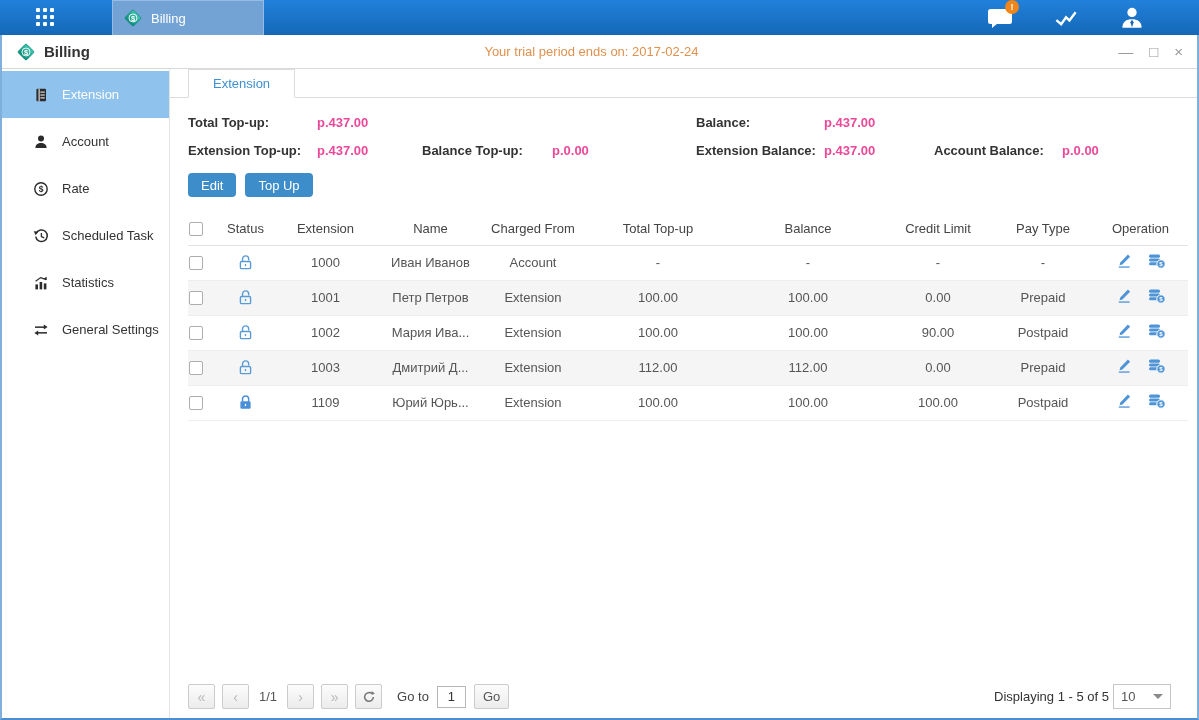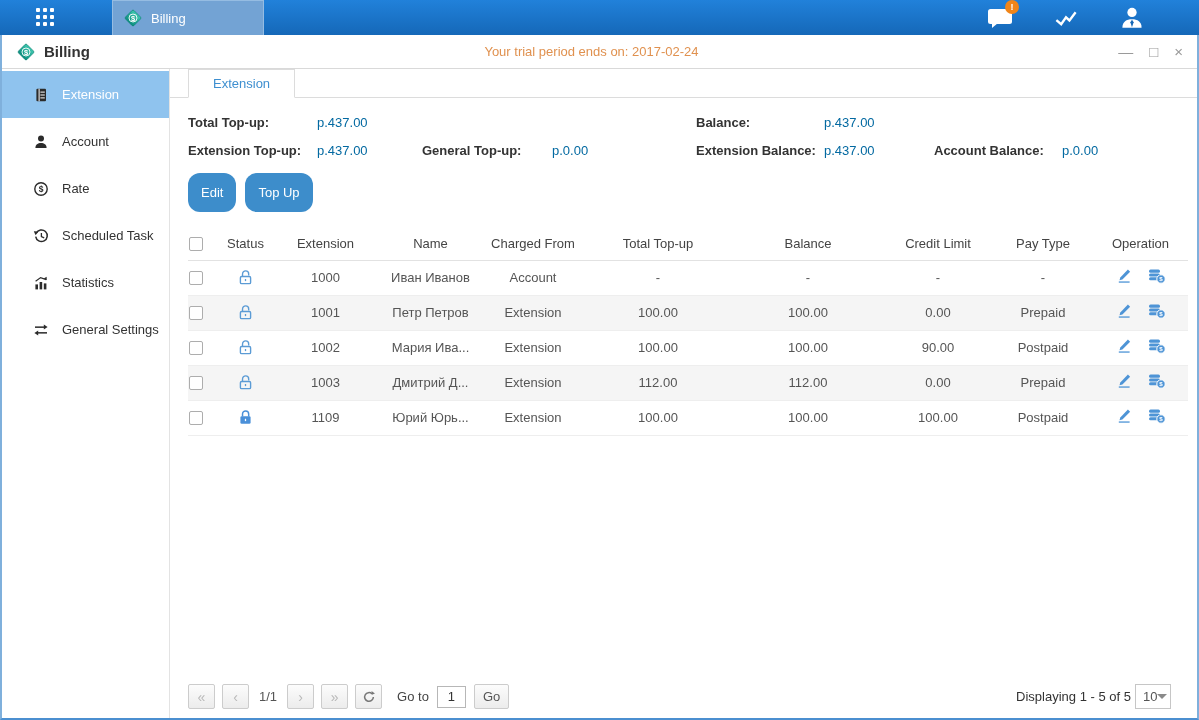--- a/index.html
+++ b/index.html
@@ -34,24 +34,24 @@
   .side-item svg { flex:0 0 auto; }
 
   
   .main { flex:1; position:relative; background:#fff; min-width:0; }
   .tabbar { height:29px; border-bottom:1px solid #dcdcdc; padding-left:18px; display:flex; align-items:flex-end; }
   .tab { height:29px; margin-bottom:-1px; padding:0 24px; display:inline-flex; align-items:center; background:#fff; border:1px solid #dcdcdc; border-bottom:1px solid #fff; color:#3e8fd0; cursor:pointer; }
 
   
   .summary { margin:17px 13px 0 18px; display:grid; grid-template-columns:129px 105px 130px 144px 128px 110px 128px 1fr; row-gap:13px; align-items:center; }
   .s-label { font-weight:bold; color:#333; }
-  .s-value { color:#0369a1; }
+  .s-value { color:#ec4899;font-weight:bold; }
 
   .actions { margin:15px 0 0 18px; display:flex; gap:9px; }
-  .btn-blue { background:#3d8dcb; color:#fff; border:none; border-radius:12px; height:39px; padding:0 13px; font-size:13px; font-family:inherit; cursor:pointer; }
+  .btn-blue { background:#3d8dcb; color:#fff; border:none; border-radius:4px; height:24px; padding:0 13px; font-size:13px; font-family:inherit; cursor:pointer; }
 
   
   .table-wrap { margin:15px 0 16px 18px; width:1000px; }
   table { width:1000px; border-collapse:collapse; table-layout:fixed; }
   thead th { height:33px; font-weight:normal; color:#444; text-align:center; border-bottom:1px solid #e2e2e2; }
   thead th:first-child, tbody td:first-child { text-align:left; padding-left:1px; }
   tbody tr { height:35px; border-bottom:1px solid #eeeeee; }
   tbody tr:nth-child(even) { background:#f5f5f5; }
   tbody td { text-align:center; color:#555; overflow:hidden; white-space:nowrap; }
   .cb { display:inline-block; width:14px; height:14px; border:1px solid #adadad; border-radius:2px; background:#fff; vertical-align:middle; cursor:pointer; }
@@ -63,21 +63,21 @@
 
   
   .pagination { position:absolute; left:18px; right:26px; bottom:9px; display:flex; align-items:center; color:#555; }
   .pg-btn { width:27px; height:25px; border:1px solid #cccccc; border-radius:2px; background:linear-gradient(#fcfcfc,#ececec); display:flex; align-items:center; justify-content:center; font-size:14px; color:#b9b9b9; cursor:pointer; margin-right:7px; }
   .pg-ind { margin:0 10px 0 3px; color:#555; }
   .goto-label { margin:0 8px 0 8px; color:#444; }
   .goto-input { width:29px; height:22px; border:1px solid #b7b7b7; text-align:center; font-size:13px; font-family:inherit; color:#333; margin-right:8px; }
   .go-btn { height:25px; padding:0 8px; border:1px solid #cccccc; border-radius:2px; background:linear-gradient(#fcfcfc,#ececec); color:#555; font-size:13px; font-family:inherit; cursor:pointer; }
   .pg-right { margin-left:auto; display:flex; align-items:center; gap:4px; }
   .displaying { color:#333; }
-  .size-select { width:36px; height:25px; border:1px solid #c6c6c6; background:#fff; display:flex; align-items:center; padding:8px 7px; color:#555; cursor:pointer; justify-content:space-between; }
+  .size-select { width:58px; height:25px; border:1px solid #c6c6c6; background:#fff; display:flex; align-items:center; padding:8px 7px; color:#555; cursor:pointer; justify-content:space-between; }
   .caret { width:0; height:0; border-left:5px solid transparent; border-right:5px solid transparent; border-top:5px solid #8a8a8a; }
 </style>
 </head>
 <body>
 
 <div class="screen">
 
   <div class="topbar">
     <div class="grid-icon">
       <i></i>
@@ -217,21 +217,21 @@
           <span class="s-value">p.437.00</span>
           <span></span>
             <span></span>
           <span class="s-label">Balance:</span>
           <span class="s-value">p.437.00</span>
           <span></span>
             <span></span>
 
           <span class="s-label">Extension Top-up:</span>
           <span class="s-value">p.437.00</span>
-          <span class="s-label">General Top-up:</span>
+          <span class="s-label">Balance Top-up:</span>
           <span class="s-value">p.0.00</span>
           <span class="s-label">Extension Balance:</span>
           <span class="s-value">p.437.00</span>
           <span class="s-label">Account Balance:</span>
           <span class="s-value">p.0.00</span>
         </div>
 
         <div class="actions">
           <button class="btn-blue">Edit</button>
           <button class="btn-blue">Top Up</button>

